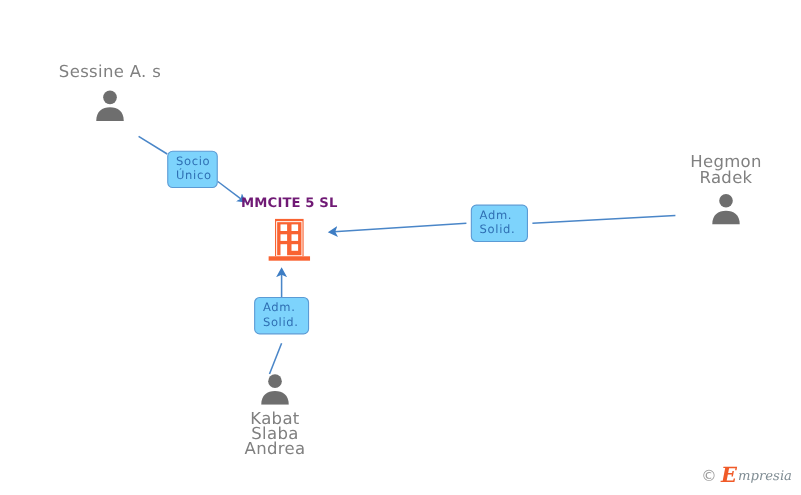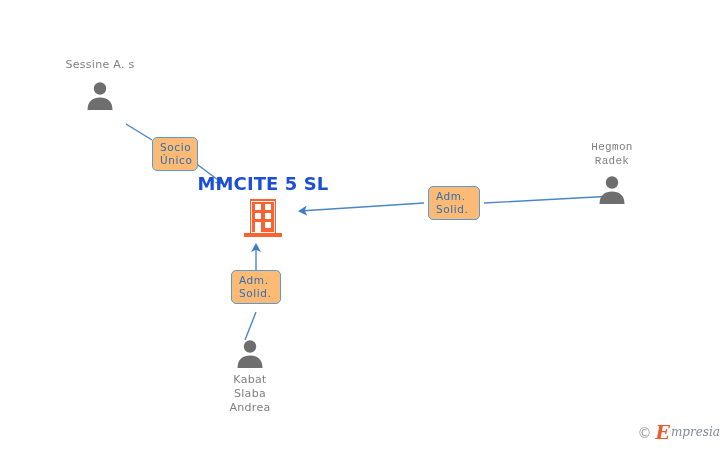--- a/index.html
+++ b/index.html
@@ -29,52 +29,52 @@
   
   .node {
     position: absolute;
   }
   .person-node {
     width: 120px;
     text-align: center;
   }
   .person-name {
     color: #808080;
-    font-size: 11px;
+    font-size: 15px;
     line-height: 14px;
     letter-spacing: 0.3px;
     white-space: pre-line;
   }
   .person-icon {
     display: block;
     margin: 0 auto;
   }
 
   
   .company-node {
     width: 160px;
     text-align: center;
   }
   .company-name {
-    color: #1d4ed8;
-    font-size: 18px;
+    color: #701a75;
+    font-size: 12px;
     font-weight: bold;
     letter-spacing: 0.1px;
     line-height: 14px;
     white-space: nowrap;
   }
   .company-icon {
     display: block;
     margin: 6px auto 0 auto;
   }
 
   
   .rel-label {
     position: absolute;
-    background: #fdba74;
+    background: #7dd3fc;
     border: 1.3px solid #5b9bd5;
     border-radius: 5px;
     color: #2f6fb3;
     font-size: 10.5px;
     line-height: 13px;
     letter-spacing: 0.6px;
     padding: 3px 6px 3px 7px;
     text-align: left;
     white-space: pre-line;
     box-sizing: border-box;
@@ -160,21 +160,21 @@
   </div>
 
   <div class="node person-node" style="left:40px; top:58px;">
     <div class="person-name">Sessine A. s</div>
     <svg class="person-icon" width="30" height="30" viewBox="0 0 30 30" style="margin-top:8px;" xmlns="http://www.w3.org/2000/svg">
       <circle cx="15" cy="8.5" r="6.2" fill="#6e6e6e"></circle>
       <path d="M2.5,30 C2.5,21 8,17.5 15,17.5 C22,17.5 27.5,21 27.5,30 Z" fill="#6e6e6e"></path>
     </svg>
   </div>
 
-  <div class="node person-node" style="left:552px; top:140px;font-family:Liberation Mono, monospace;">
+  <div class="node person-node" style="left:600px; top:140px;">
     <div class="person-name">Hegmon
 Radek</div>
     <svg class="person-icon" width="30" height="30" viewBox="0 0 30 30" style="margin-top:6px;" xmlns="http://www.w3.org/2000/svg">
       <circle cx="15" cy="8.5" r="6.2" fill="#6e6e6e"></circle>
       <path d="M2.5,30 C2.5,21 8,17.5 15,17.5 C22,17.5 27.5,21 27.5,30 Z" fill="#6e6e6e"></path>
     </svg>
   </div>
 
   <div class="node person-node" style="left:190px; top:338px;">
     <svg class="person-icon" width="30" height="30" viewBox="0 0 30 30" xmlns="http://www.w3.org/2000/svg">

